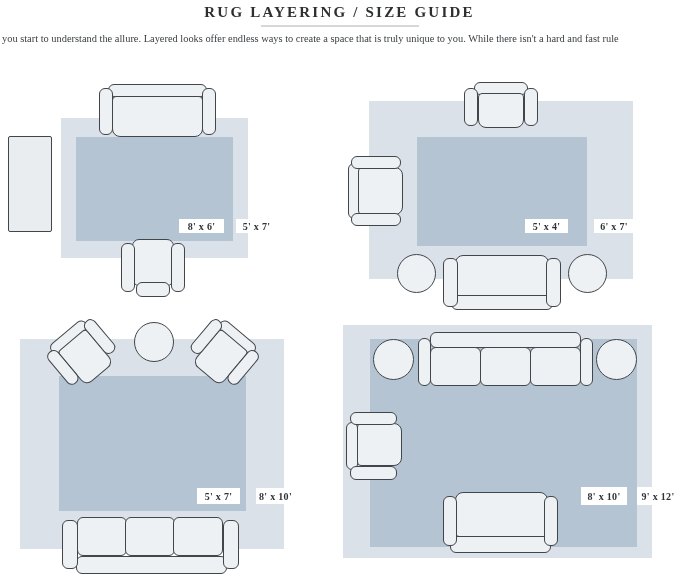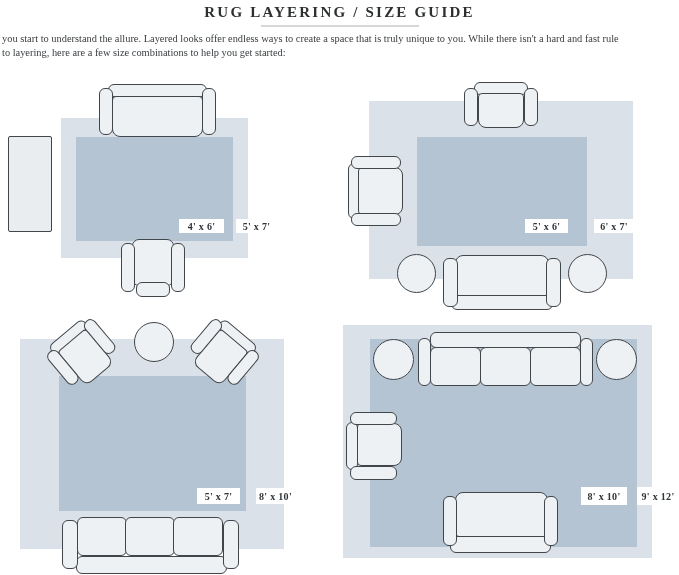--- a/index.html
+++ b/index.html
@@ -47,21 +47,20 @@
 </head>
 <body>
 
 <div class="page">
 
   <h1 class="title">RUG LAYERING / SIZE GUIDE</h1>
   <div class="divider"></div>
 
   <div class="intro">
     <div class="intro-line">you start to understand the allure. Layered looks offer endless ways to create a space that is truly unique to you. While there isn't a hard and fast rule</div>
-    <div class="intro-line">to layering, here are a few size combinations to help you get started:</div>
   </div>
 
   <div class="layer">
     <div class="rug outer" style="left:61px;top:118px;width:187px;height:140px"></div>
     <div class="rug inner" style="left:76px;top:137px;width:157px;height:104px"></div>
 
     <div class="console" style="left:8px;top:136px;width:44px;height:96px"></div>
 
     <div class="furn" style="left:99px;top:84px;width:117px;height:53px">
       <div class="piece" style="left:9px;top:0;width:99px;height:13px"></div>
@@ -70,21 +69,21 @@
       <div class="piece" style="left:103px;top:4px;width:14px;height:47px"></div>
     </div>
 
     <div class="furn" style="left:121px;top:239px;width:64px;height:58px">
       <div class="piece" style="left:11px;top:0;width:42px;height:47px;border-radius:7px"></div>
       <div class="piece" style="left:15px;top:43px;width:34px;height:15px"></div>
       <div class="piece" style="left:0;top:4px;width:14px;height:49px"></div>
       <div class="piece" style="left:50px;top:4px;width:14px;height:49px"></div>
     </div>
 
-    <div class="size-label" style="left:179px;top:219px;width:45px;height:14px">4' x 6'</div>
+    <div class="size-label" style="left:179px;top:219px;width:45px;height:14px">8' x 6'</div>
     <div class="size-label" style="left:236px;top:219px;width:41px;height:14px">5' x 7'</div>
   </div>
 
   <div class="layer">
     <div class="rug outer" style="left:369px;top:101px;width:264px;height:178px"></div>
     <div class="rug inner" style="left:417px;top:137px;width:170px;height:109px"></div>
 
     <div class="furn" style="left:464px;top:82px;width:74px;height:46px">
       <div class="piece" style="left:10px;top:0;width:54px;height:13px"></div>
       <div class="piece" style="left:14px;top:11px;width:46px;height:35px;border-radius:4px 4px 8px 8px"></div>
@@ -102,21 +101,21 @@
     <div class="piece round" style="left:397px;top:254px;width:39px;height:39px"></div>
     <div class="piece round" style="left:568px;top:254px;width:39px;height:39px"></div>
 
     <div class="furn" style="left:442px;top:253px;width:120px;height:57px">
       <div class="piece" style="left:13px;top:2px;width:94px;height:42px;border-radius:8px 8px 4px 4px"></div>
       <div class="piece" style="left:9px;top:42px;width:102px;height:15px"></div>
       <div class="piece" style="left:1px;top:5px;width:15px;height:49px"></div>
       <div class="piece" style="left:104px;top:5px;width:15px;height:49px"></div>
     </div>
 
-    <div class="size-label" style="left:525px;top:219px;width:43px;height:14px">5' x 6'</div>
+    <div class="size-label" style="left:525px;top:219px;width:43px;height:14px">5' x 4'</div>
     <div class="size-label" style="left:594px;top:219px;width:40px;height:14px">6' x 7'</div>
   </div>
 
   <div class="layer">
     <div class="rug outer" style="left:20px;top:339px;width:264px;height:210px"></div>
     <div class="rug inner" style="left:59px;top:376px;width:187px;height:135px"></div>
 
     <div class="furn rot-l" style="left:52px;top:326px;width:61px;height:55px">
       <div class="piece" style="left:8px;top:0;width:45px;height:12px"></div>
       <div class="piece" style="left:12px;top:10px;width:37px;height:45px;border-radius:4px 4px 8px 8px"></div>

